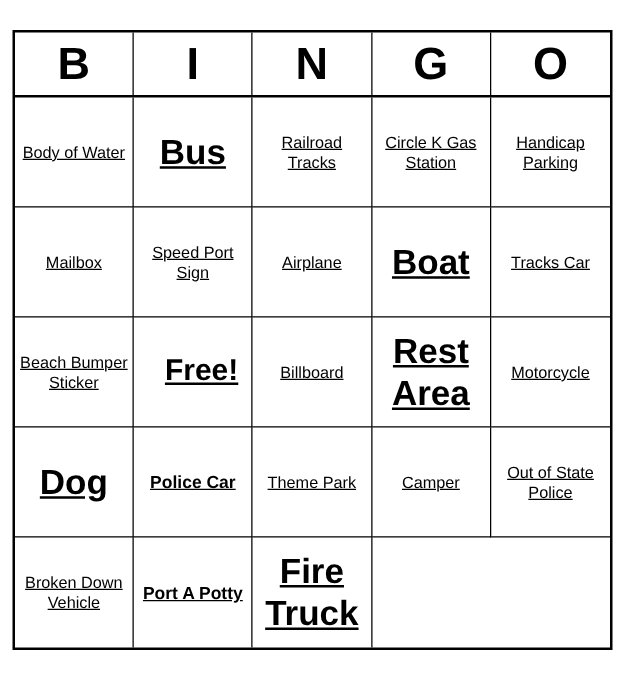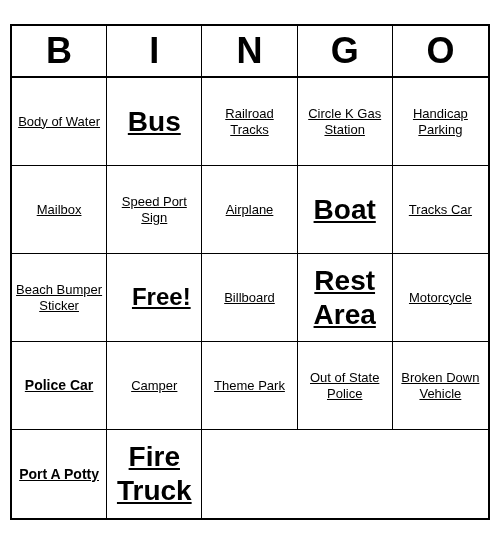--- a/index.html
+++ b/index.html
@@ -120,27 +120,30 @@
       <div class="bingo-cell">
         <span class="">Billboard</span>
       </div>
       <div class="bingo-cell">
         <span class="large-text">Rest Area</span>
       </div>
       <div class="bingo-cell">
         <span class="">Motorcycle</span>
       </div>
       <div class="bingo-cell">
+        <span class="large-text">Dog</span>
+      </div>
+      <div class="bingo-cell">
         <span class="medium-text">Police Car</span>
       </div>
       <div class="bingo-cell">
-        <span class="">Camper</span>
+        <span class="">Theme Park</span>
       </div>
       <div class="bingo-cell">
-        <span class="">Theme Park</span>
+        <span class="">Camper</span>
       </div>
       <div class="bingo-cell">
         <span class="">Out of State Police</span>
       </div>
       <div class="bingo-cell">
         <span class="">Broken Down Vehicle</span>
       </div>
       <div class="bingo-cell">
         <span class="medium-text">Port A Potty</span>
       </div>

